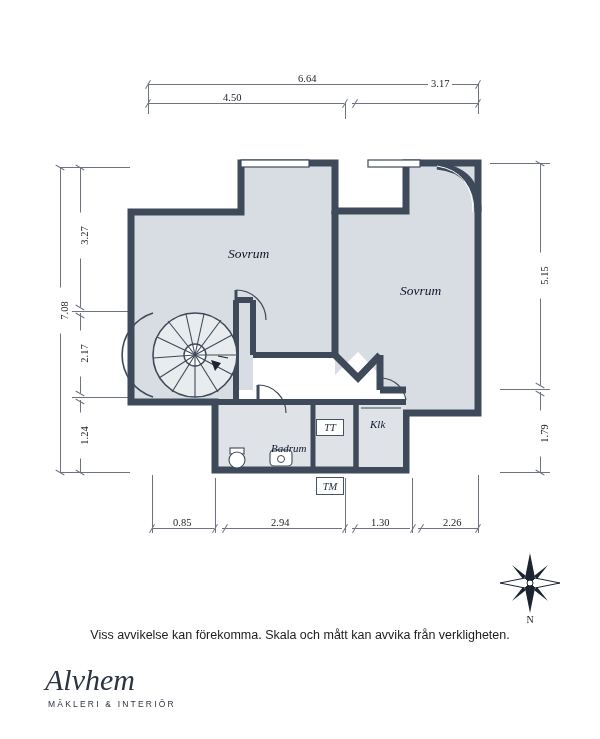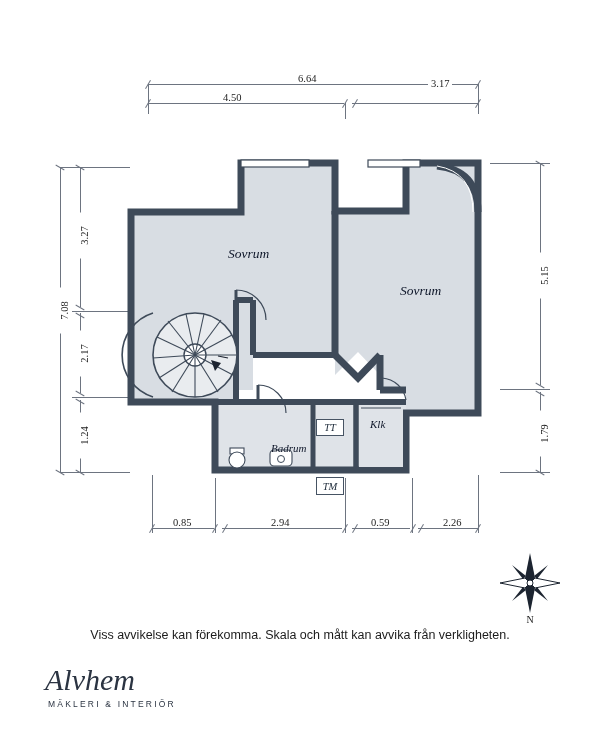--- a/index.html
+++ b/index.html
@@ -233,21 +233,21 @@
     <div class="slash" style="left:147px; top:528px;"></div>
     <div class="slash" style="left:210px; top:528px;"></div>
     <div class="slash" style="left:220px; top:528px;"></div>
     <div class="slash" style="left:340px; top:528px;"></div>
     <div class="slash" style="left:350px; top:528px;"></div>
     <div class="slash" style="left:408px; top:528px;"></div>
     <div class="slash" style="left:416px; top:528px;"></div>
     <div class="slash" style="left:473px; top:528px;"></div>
     <div class="dim-text" style="left:170px; top:517px;">0.85</div>
     <div class="dim-text" style="left:268px; top:517px;">2.94</div>
-    <div class="dim-text" style="left:368px; top:517px;">0.59</div>
+    <div class="dim-text" style="left:368px; top:517px;">1.30</div>
     <div class="dim-text" style="left:440px; top:517px;">2.26</div>
     <div class="tick" style="left:152px; top:475px; height:58px;"></div>
     <div class="tick" style="left:215px; top:478px; height:55px;"></div>
     <div class="tick" style="left:345px; top:478px; height:55px;"></div>
     <div class="tick" style="left:412px; top:478px; height:55px;"></div>
     <div class="tick" style="left:478px; top:475px; height:58px;"></div>
 
     <svg width="600" height="620" viewBox="0 0 600 620" style="position:absolute;left:0;top:0;">
 
       <path d="M131,212 L131,402 L236,402 L236,390 L253,390 L253,355 L335,355 L335,375 L358,352 L380,375 L380,390 L406,390 L406,413 L478,413 L478,163 L406,163 L406,211 L335,211 L335,163 L241,163 L241,212 Z" fill="#d8dde3"></path>

